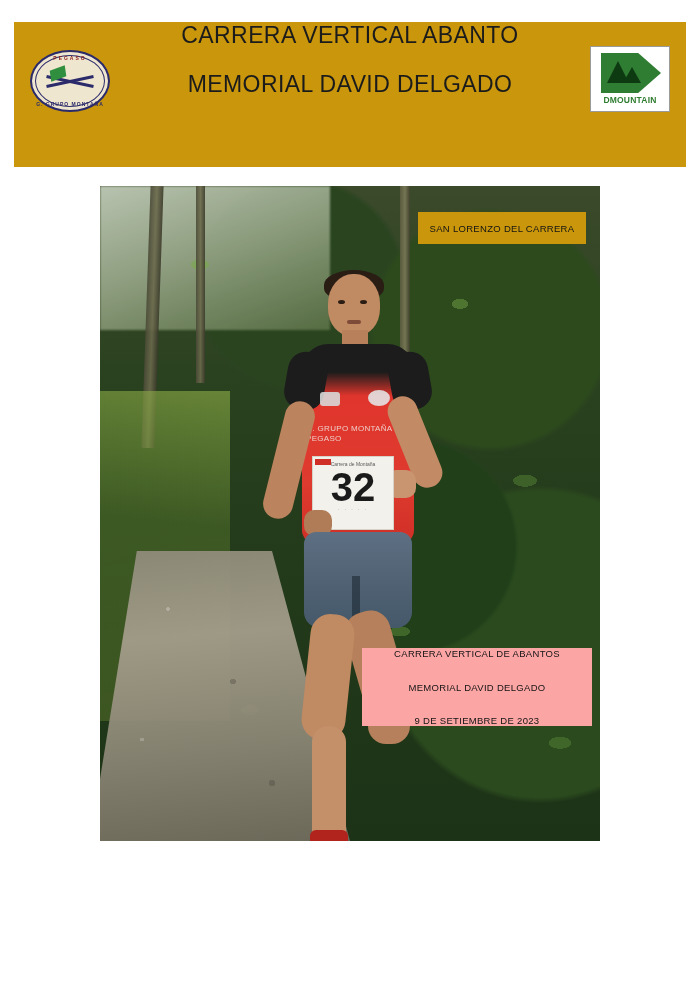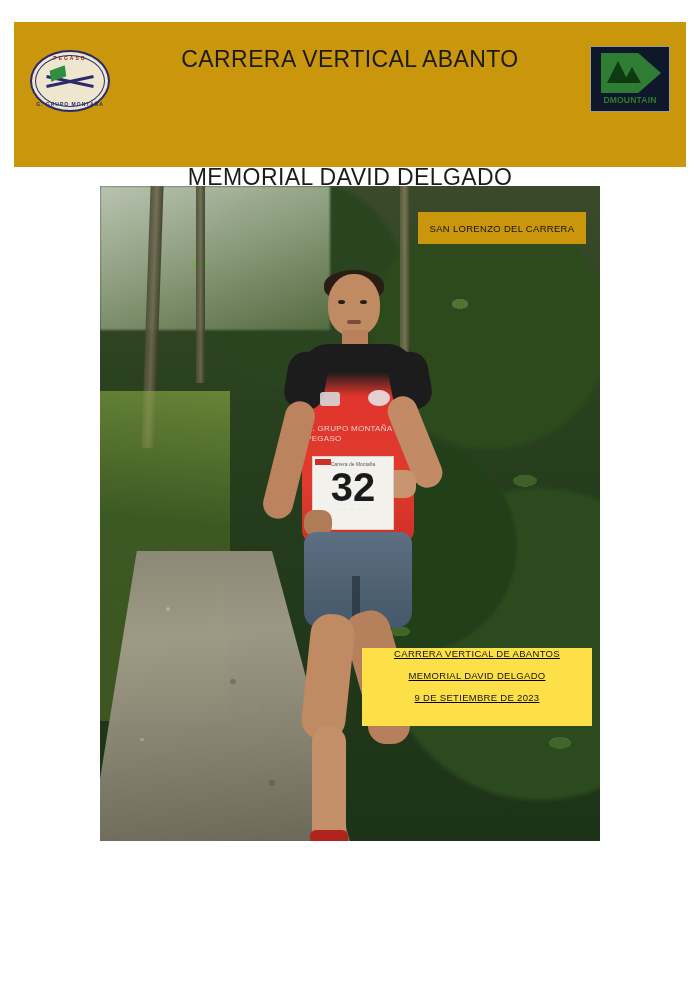--- a/index.html
+++ b/index.html
@@ -28,24 +28,23 @@
 
   .banner-titles {
     position: absolute;
     left: 0;
     top: 0;
     width: 100%;
     height: 100%;
     display: flex;
     flex-direction: column;
     align-items: center;
-    justify-content: space-between;
+    justify-content: flex-start;
     gap: 22px;
     pointer-events: none;
-    margin-top: 24px;
   }
   .banner-title {
     font-size: 23px;
     color: #1b1b1b;
     letter-spacing: 0.4px;
     text-align: center;
     font-weight: 400;
   }
 
   
@@ -120,21 +119,21 @@
     transform: rotate(-20deg) skewX(-12deg);
   }
 
   
   .sponsor-logo {
     position: absolute;
     right: 16px;
     top: 24px;
     width: 80px;
     height: 66px;
-    background: #0f172a;
+    background: #ffffff;
     border: 1px solid #9a9a9a;
     box-sizing: border-box;
   }
   .sponsor-logo .mark {
     position: absolute;
     left: 10px; top: 6px;
     width: 60px; height: 40px;
     background: #2f7d32;
     clip-path: polygon(0% 0%, 62% 0%, 100% 50%, 62% 100%, 0% 100%);
   }
@@ -391,27 +390,26 @@
     color: #141414;
     letter-spacing: .3px;
     text-align: center;
   }
   .cap-bottom {
     position: absolute;
     left: 262px;
     top: 462px;
     width: 230px;
     height: 78px;
-    background: #fde047;
+    background: #fca5a5;
     display: flex;
     flex-direction: column;
     align-items: center;
-    justify-content: flex-start;
+    justify-content: space-between;
     gap: 11px;
-    text-decoration: underline;
   }
   .cap-bottom .line {
     font-size: 9.5px;
     color: #141414;
     letter-spacing: .3px;
     text-align: center;
   }
 </style>
 </head>
 <body>

